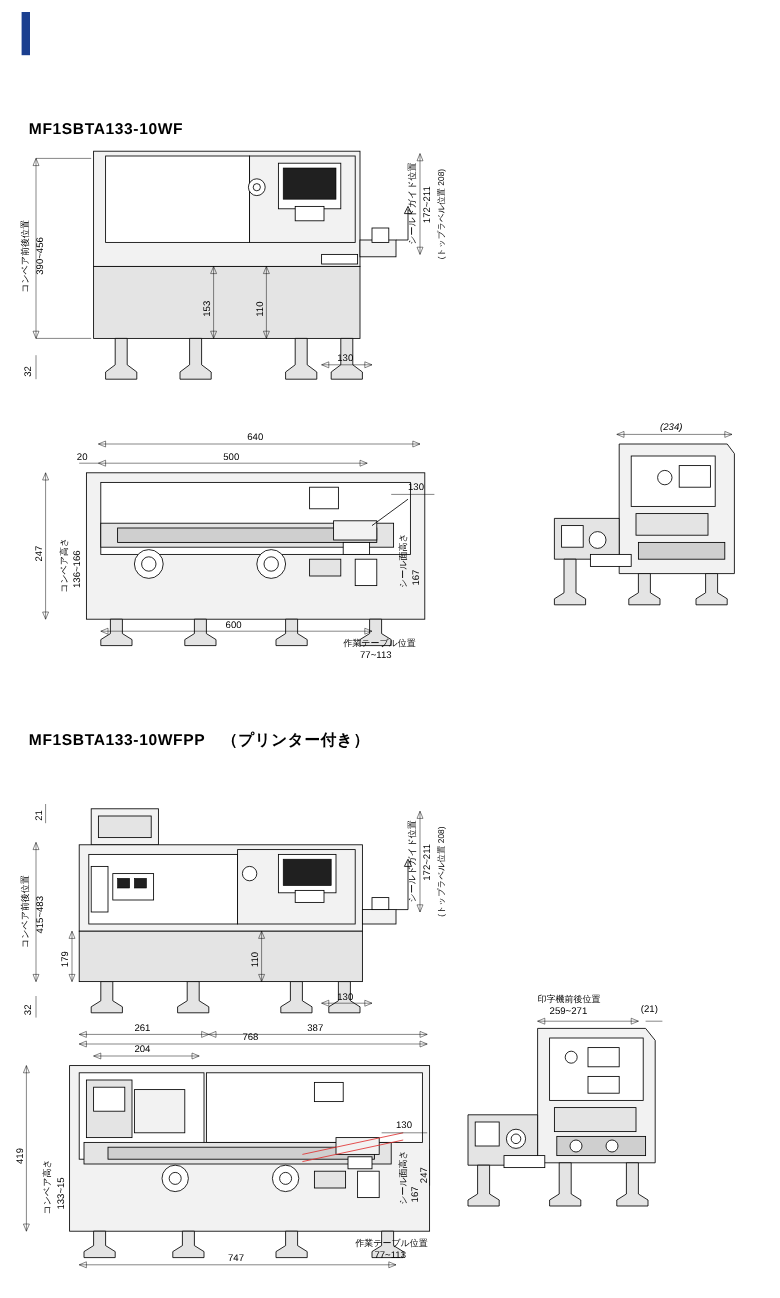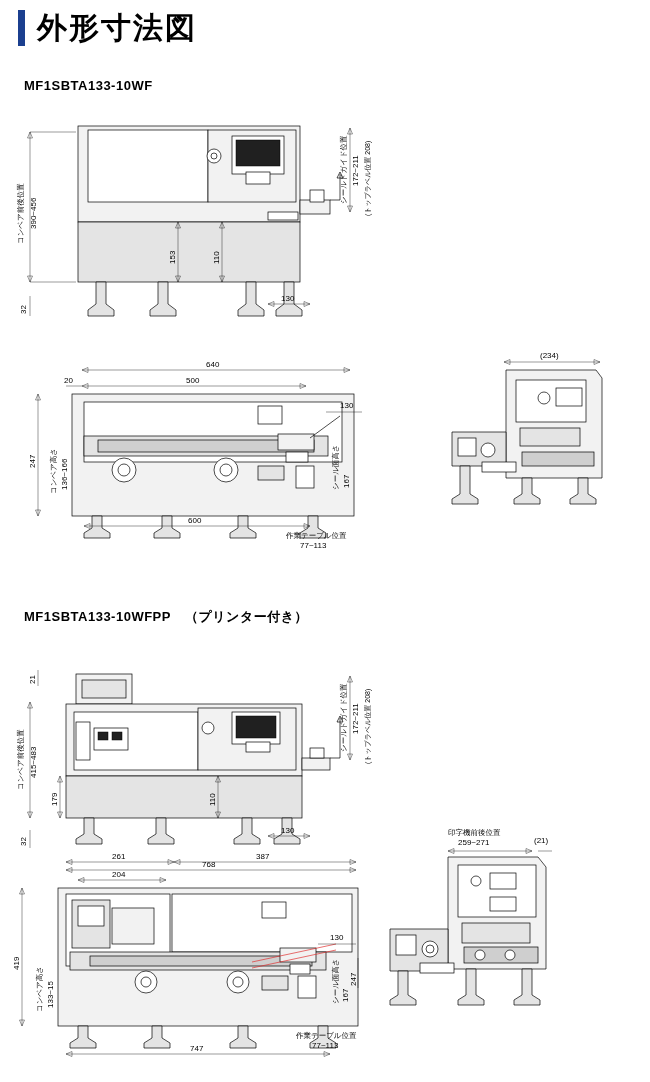--- a/index.html
+++ b/index.html
@@ -44,21 +44,21 @@
   }
 
   
   .model-title {
     position: absolute;
     font-size: 13px;
     font-weight: bold;
     letter-spacing: 0.5px;
     white-space: nowrap;
   }
-  #model-title-1 { left: 24px; top: 78px; }
+  #model-title-1 { left: 24px; top: 100px; }
   #model-title-2 { left: 24px; top: 608px; }
   .model-title .suffix {
     font-weight: bold;
     margin-left: 14px;
   }
 
   
   .drawing {
     position: absolute;
     box-sizing: border-box;
@@ -90,21 +90,20 @@
     fill: #000;
   }
 </style>
 </head>
 <body>
 
 <div class="page">
 
   <div class="page-header">
     <div class="header-bar"></div>
-    <div class="header-title">外形寸法図</div>
   </div>
 
   <div class="model-title" id="model-title-1">
     <span>MF1SBTA133-10WF</span>
   </div>
 
   <div class="drawing" style="left:10px; top:104px; width:400px; height:230px;">
     <svg width="400" height="230" viewBox="0 0 400 230">
 
       <rect class="fill-lt" x="68" y="22" width="222" height="96"></rect>
@@ -222,21 +221,21 @@
       <path class="ln-dim" d="M74 178 L300 178"></path>
       <path class="ln-dim" d="M74 178 l6 -2.5 l0 5 z" fill="#000"></path>
       <path class="ln-dim" d="M300 178 l-6 -2.5 l0 5 z" fill="#000"></path>
       <text class="dim" x="178" y="175">600</text>
 
       <text class="dim-jp" x="276" y="190">作業テーブル位置</text>
       <text class="dim" x="290" y="200">77~113</text>
     </svg>
   </div>
 
-  <div class="drawing" style="left:396px; top:336px; width:235px; height:215px;">
+  <div class="drawing" style="left:406px; top:336px; width:235px; height:215px;font-style:italic;">
     <svg width="235" height="215">
 
       <path class="ln-dim" d="M108 26 L204 26"></path>
       <path class="ln-dim" d="M108 26 l6 -2.5 l0 5 z" fill="#000"></path>
       <path class="ln-dim" d="M204 26 l-6 -2.5 l0 5 z" fill="#000"></path>
       <text class="dim" x="144" y="22">(234)</text>
 
       <path class="fill-lt" d="M110 34 L200 34 L206 42 L206 142 L110 142 Z"></path>
       <rect class="fill-w" x="120" y="44" width="70" height="42"></rect>
       <rect class="fill-md" x="124" y="92" width="60" height="18"></rect>

